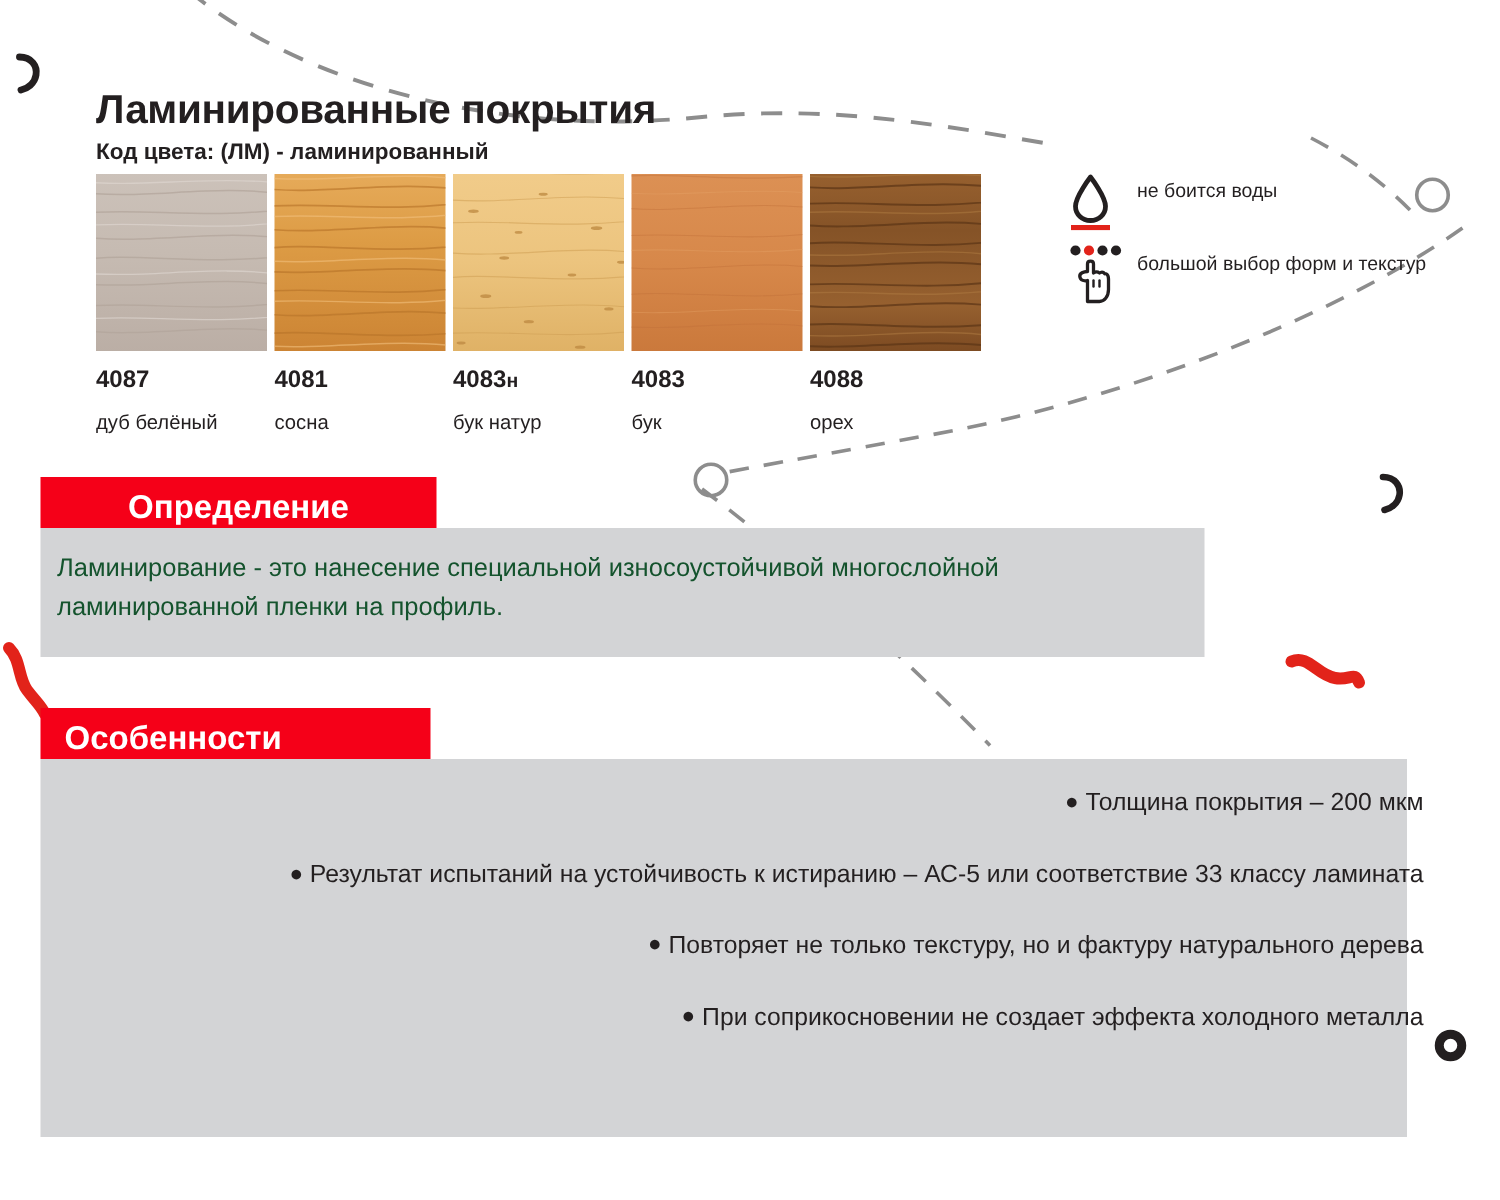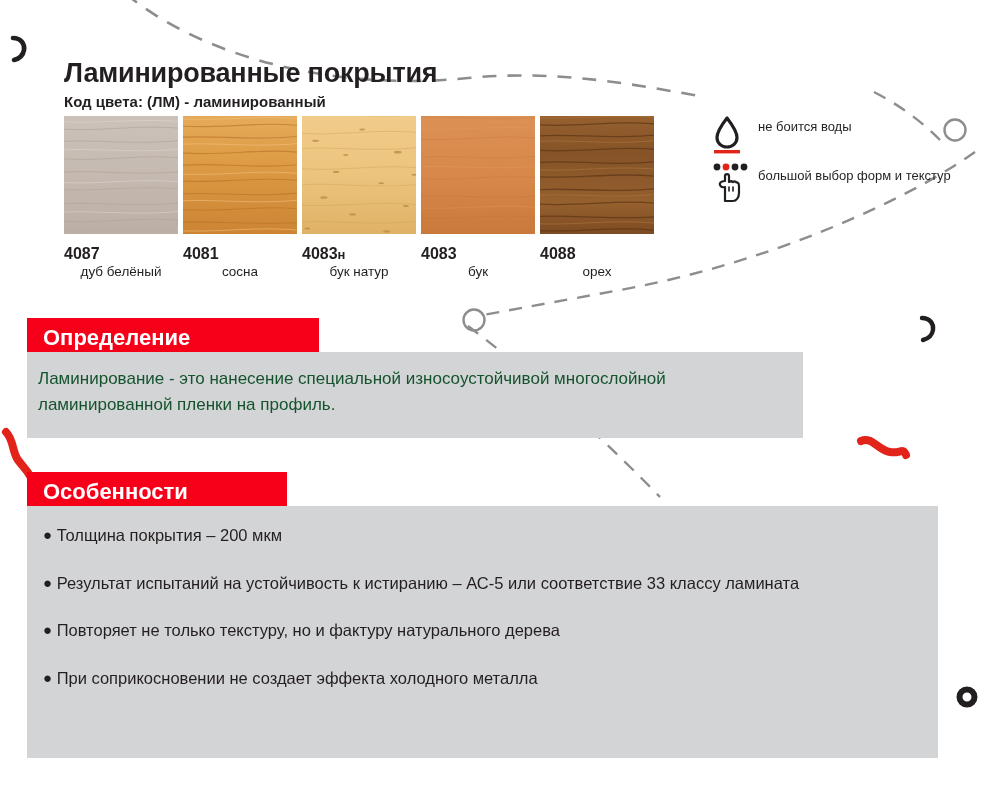--- a/index.html
+++ b/index.html
@@ -70,25 +70,25 @@
   }
   .swatch-code {
     margin-top: 11px;
     font-size: 16px;
     font-weight: bold;
     color: #231f20;
     line-height: 1.15;
   }
   .swatch-code .suffix { font-size: 13px; }
   .swatch-name {
-    text-align: center;
+    text-align: left;
     font-size: 13.5px;
     color: #231f20;
     line-height: 1.2;
-    margin-top: 1px;
+    margin-top: 11px;
   }
 
   
   #features-icons {
     position: absolute;
     left: 712px; top: 114px;
     width: 250px;
   }
   .feat-row {
     display: flex;
@@ -118,37 +118,38 @@
     font-weight: bold;
     padding: 7px 16px 8px 16px;
     box-sizing: border-box;
   }
   .sec-body {
     position: absolute;
     background: #d3d4d6;
     box-sizing: border-box;
   }
 
-  #def-head { left: 27px; top: 318px; width: 292px; height: 34px; }
+  #def-head { left: 27px; top: 318px; width: 264px; height: 34px; text-align: center; }
   #def-body { left: 27px; top: 352px; width: 776px; height: 86px; }
   #def-text {
     position: absolute;
     left: 11px; top: 14px;
     width: 740px;
     font-size: 17px;
     color: #14532d;
     line-height: 1.55;
   }
 
   #feat-head { left: 27px; top: 472px; width: 260px; height: 34px; }
   #feat-body { left: 27px; top: 506px; width: 911px; height: 252px; }
   #feat-list {
     position: absolute;
-    left: 16px; top: 16px;
+    left: 32px; top: 16px;
     width: 890px;
+    text-align: right;
   }
   .bullet-item {
     font-size: 16.5px;
     color: #231f20;
     line-height: 1.62;
     margin-bottom: 21px;
   }
   .bullet-item:last-child { margin-bottom: 0; }
   .bullet-dot {
     font-size: 15px;

